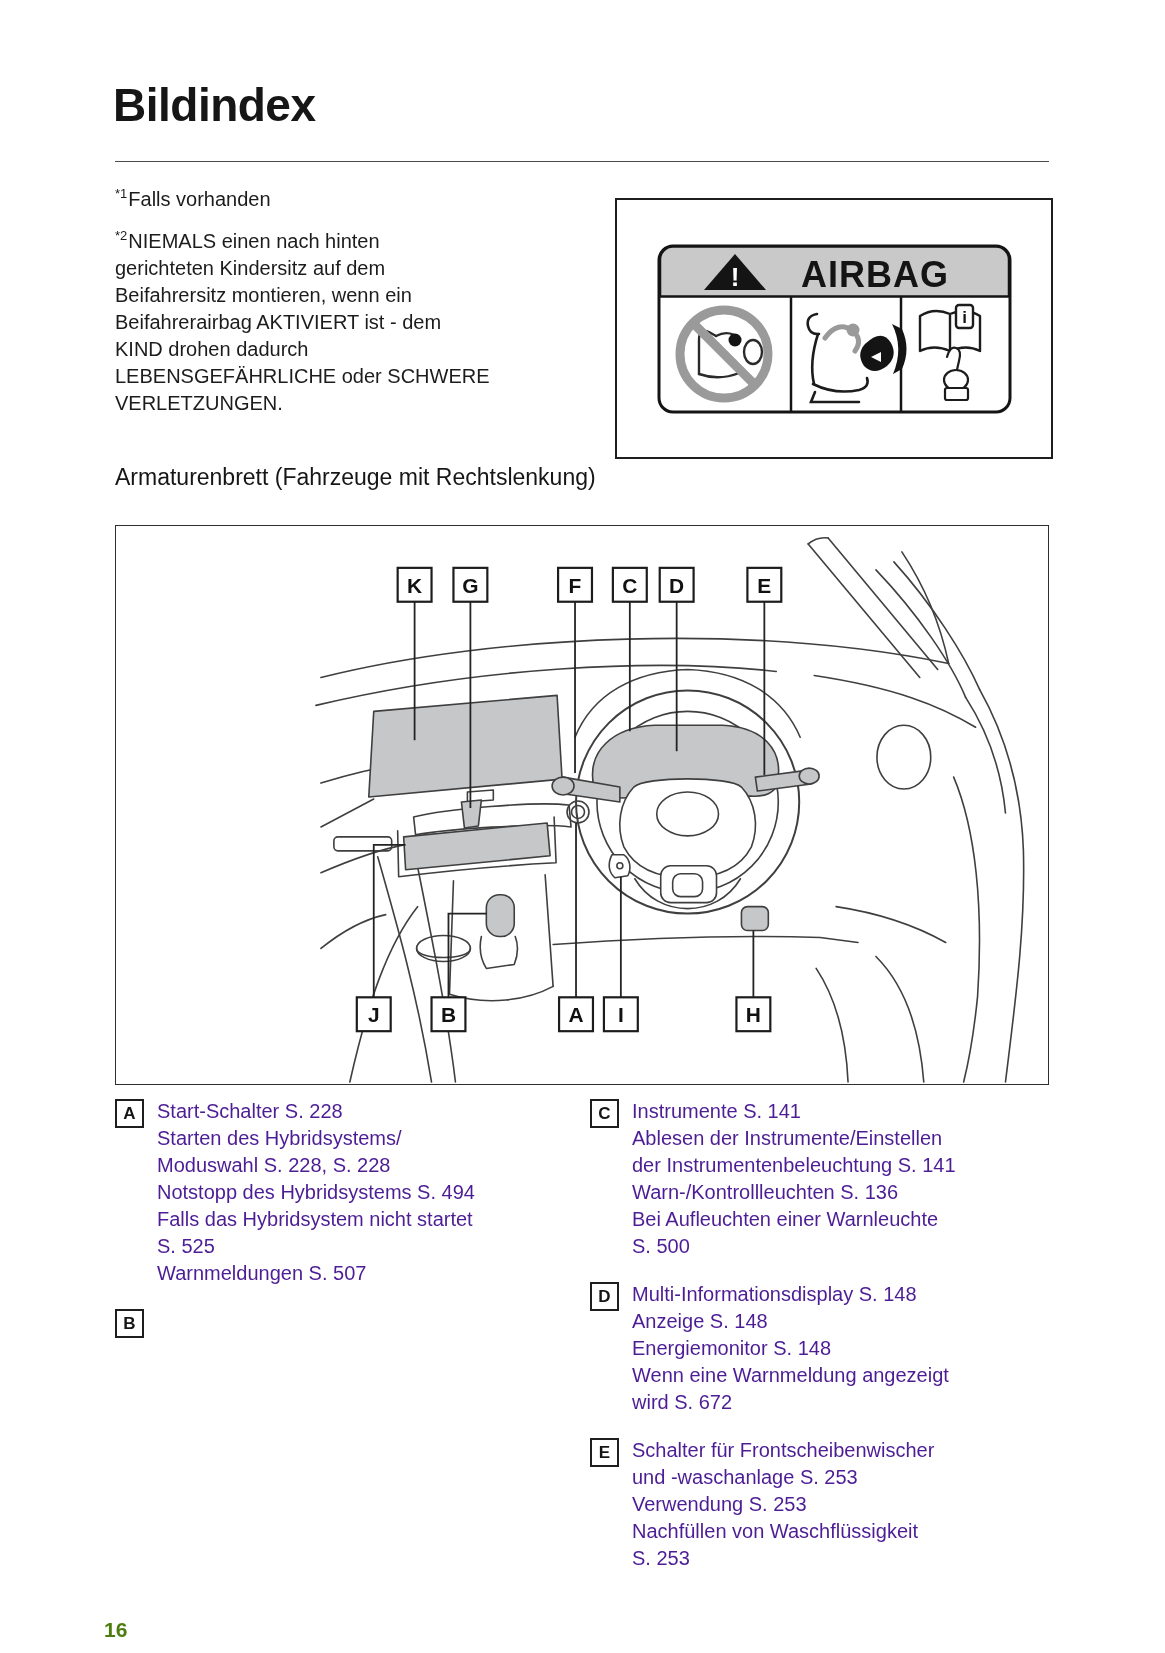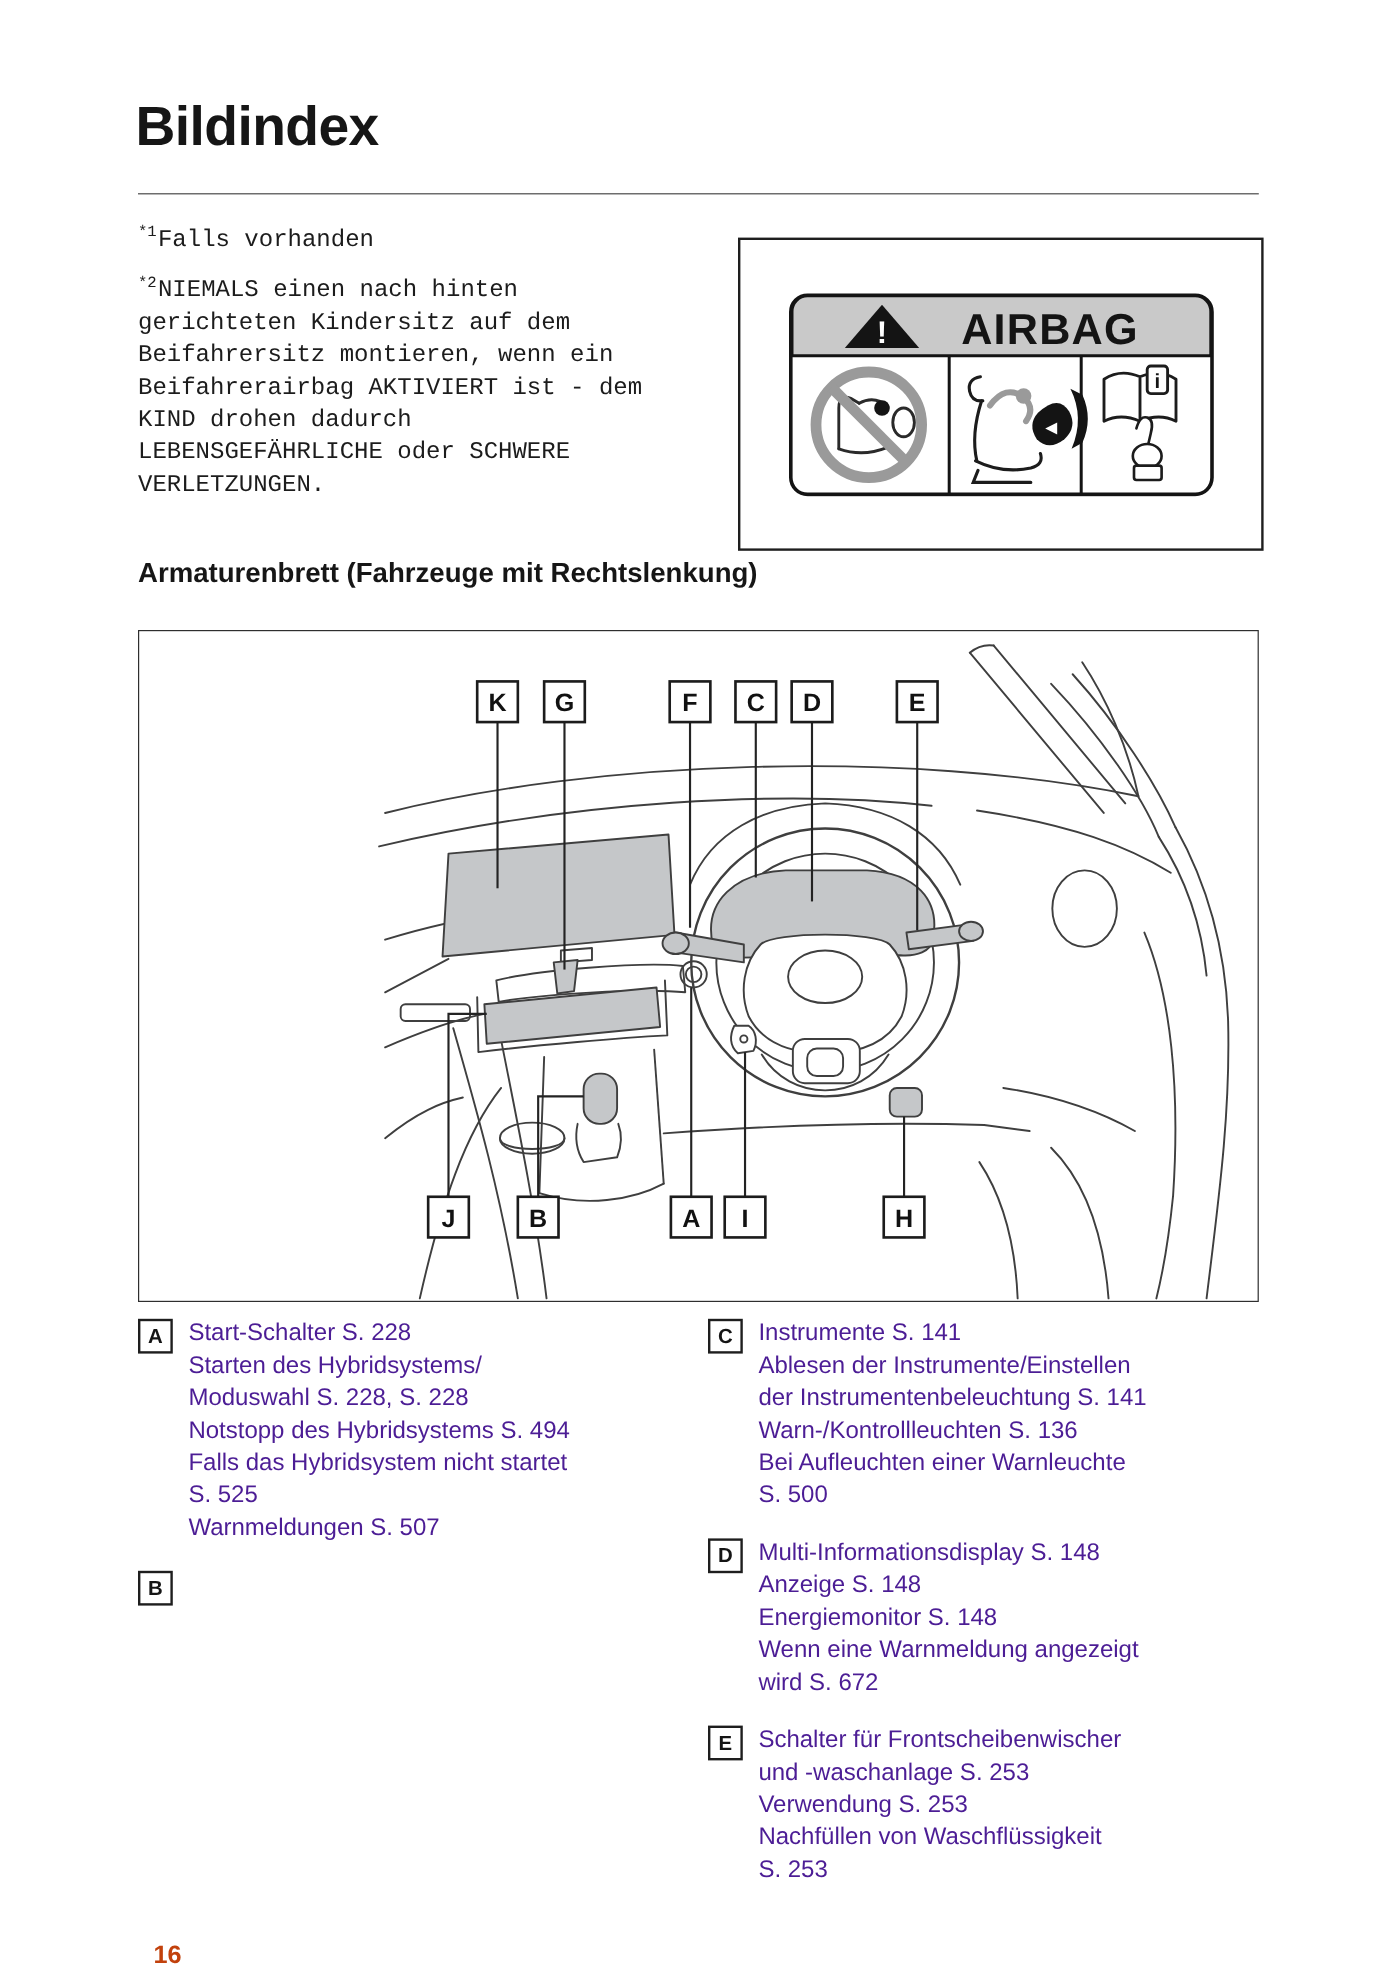--- a/index.html
+++ b/index.html
@@ -1,29 +1,29 @@
 <!DOCTYPE html>
 <html><head>
 <meta charset="utf-8">
 <style>
   html,body{margin:0;padding:0;background:#fff;}
   .page{position:relative;width:1165px;height:1653px;background:#fff;overflow:hidden;
         font-family:"Liberation Sans", sans-serif;color:#1c1c1c;margin-top:40px;}
   .page-title{position:absolute;left:113px;top:38px;margin:0;font-size:46px;font-weight:bold;
         letter-spacing:-0.5px;color:#161616;}
   .title-rule{position:absolute;left:115px;top:121px;width:934px;height:0;border-top:1.6px solid #4a4a4a;}
-  .footnote{position:absolute;left:115px;width:440px;font-size:20px;line-height:27px;color:#1c1c1c;font-family:Liberation Mono, monospace;}
+  .footnote{position:absolute;left:115px;width:440px;font-size:20px;line-height:27px;color:#1c1c1c;}
   .fn1{top:140px;}
   .fn2{top:182px;}
   .sup{font-size:13px;vertical-align:8px;margin-right:1px;}
   .preline{white-space:pre-line;}
   .airbag-box{position:absolute;left:615px;top:158px;width:434px;height:257px;border:2px solid #1e1e1e;
         display:flex;align-items:center;justify-content:center;}
   .airbag-box svg{display:block;}
-  .section-heading{position:absolute;left:115px;top:424px;margin:0;font-size:23px;font-weight:bold;color:#161616;}
+  .section-heading{position:absolute;left:115px;top:424px;margin:0;font-size:23px;font-weight:normal;color:#161616;}
   .diagram-box{position:absolute;left:115px;top:485px;width:934px;height:560px;border:1.6px solid #2e2e2e;box-sizing:border-box;}
   .diagram-box svg{display:block;width:100%;height:100%;}
   
   .art path,.art rect,.art circle,.art ellipse{fill:none;stroke:#3f3f3f;stroke-width:1.6;
         stroke-linecap:round;stroke-linejoin:round;}
   .art .gfill{fill:#c5c7c9;}
   .art .wfill{fill:#ffffff;}
   .art .w2{stroke-width:2;}
   .leader{stroke:#232323;stroke-width:1.8;fill:none;}
   .cbox{fill:#fff;stroke:#1c1c1c;stroke-width:2.2;}
@@ -37,21 +37,21 @@
   
   .legend{position:absolute;left:115px;top:1058px;width:934px;}
   .legend-col{position:absolute;top:0;width:450px;display:flex;flex-direction:column;gap:21px;}
   #legend-left{left:0;}
   #legend-right{left:475px;}
   .legend-item{display:flex;align-items:flex-start;}
   .marker{flex:0 0 auto;width:25px;height:25px;border:2px solid #1e1e1e;margin-top:1px;
         display:flex;align-items:center;justify-content:center;
         font-size:17px;font-weight:bold;color:#141414;}
   .entry-text{margin-left:13px;font-size:20px;line-height:27px;white-space:pre-line;color:#4c1d95;}
-  .page-number{position:absolute;left:128px;top:1578px;font-size:21px;font-weight:bold;color:#c2410c;text-align:center;}
+  .page-number{position:absolute;left:104px;top:1578px;font-size:21px;font-weight:bold;color:#4d7c0f;text-align:center;}
 </style>
 </head>
 <body>
 
 <div class="page">
 
   <h1 class="page-title">Bildindex</h1>
   <div class="title-rule"></div>
 
   <div class="footnote fn1">

